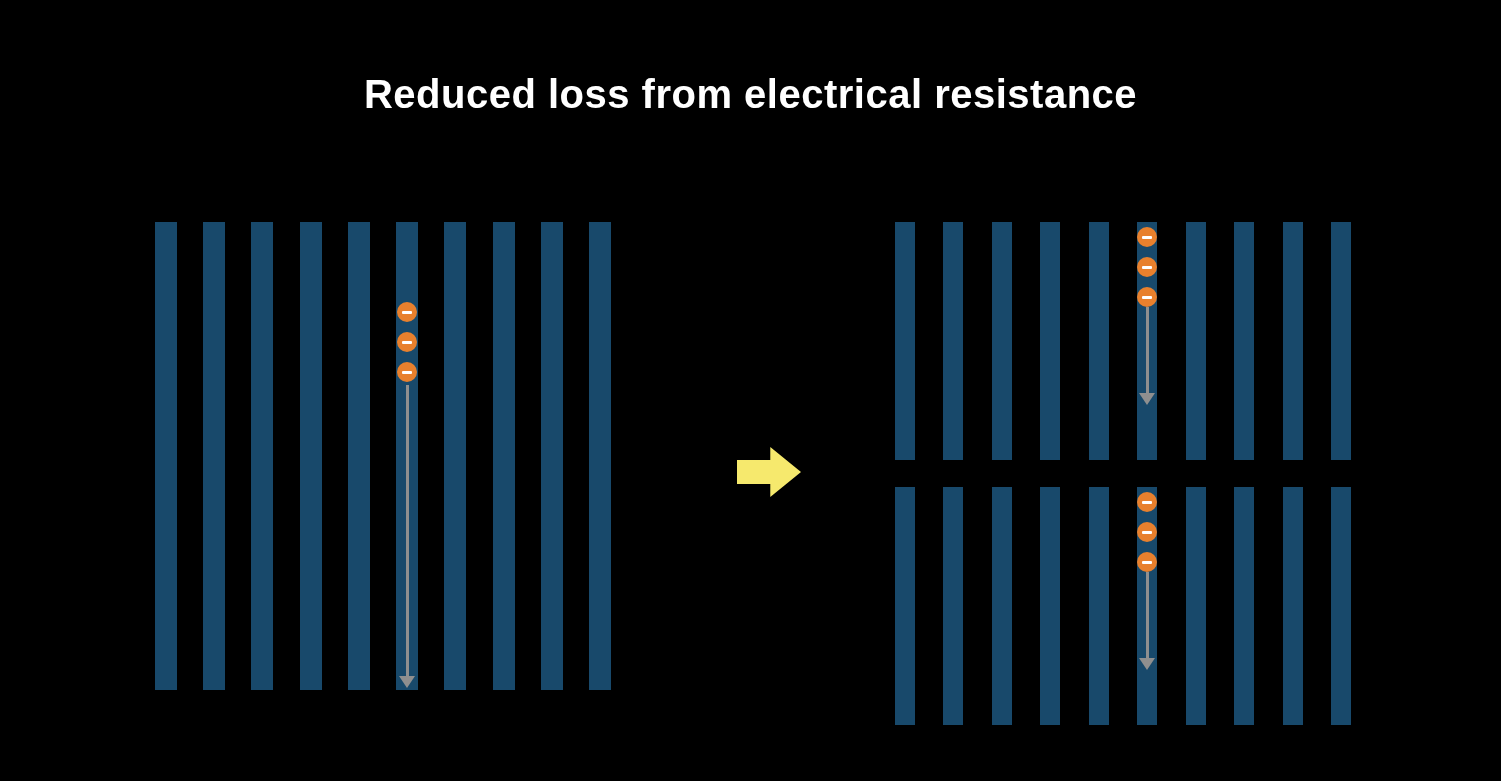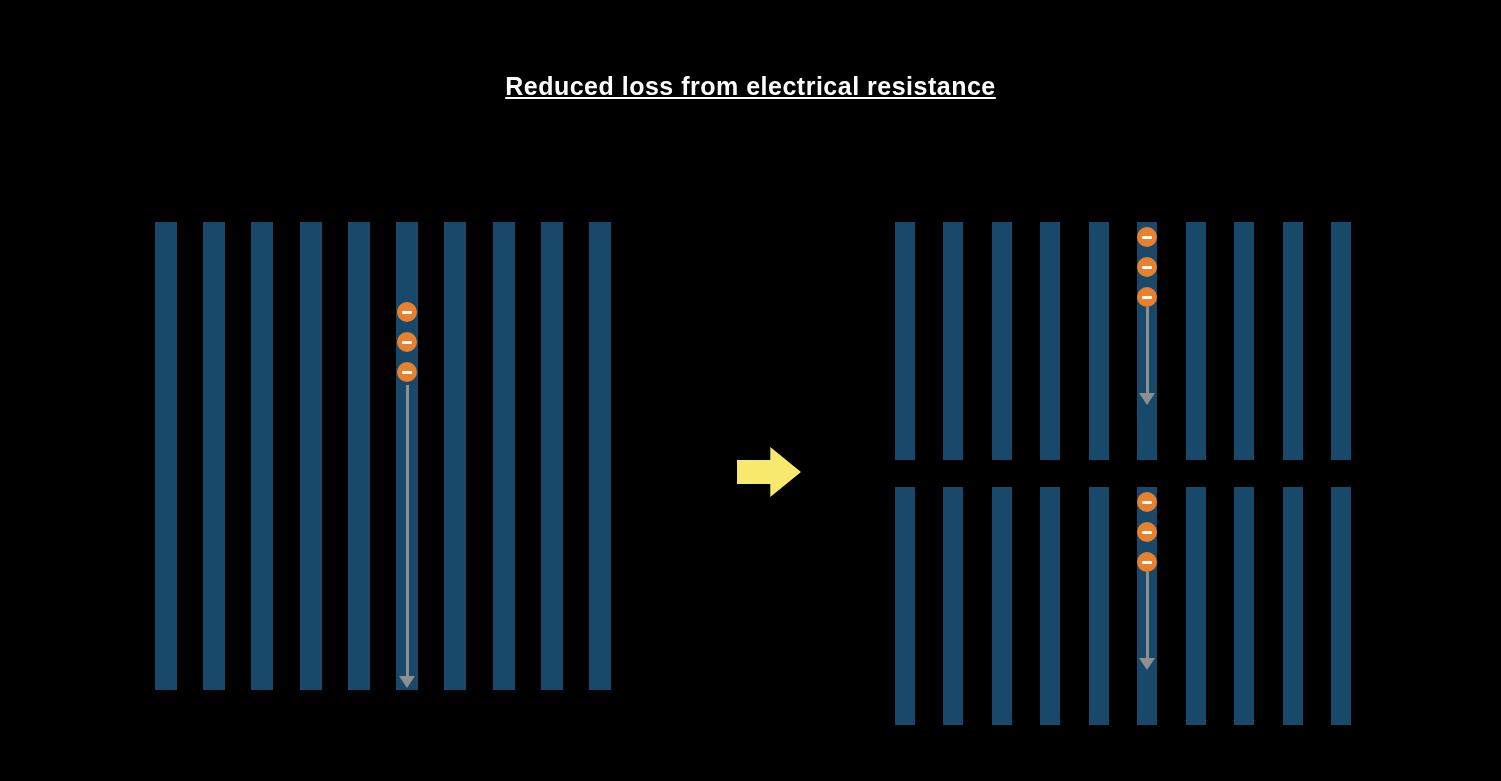--- a/index.html
+++ b/index.html
@@ -16,24 +16,23 @@
   #diagram {
     position: absolute;
     inset: 0;
   }
   .title {
     position: absolute;
     top: 72px;
     left: 0;
     width: 100%;
     text-align: center;
-    font-size: 25px;
+    font-size: 40px;
     font-weight: 700;
     letter-spacing: 0.5px;
-    text-decoration: underline;
   }
   .panel {
     position: absolute;
   }
   .bar {
     position: absolute;
     top: 0;
     bottom: 0;
   }
   .electron {

